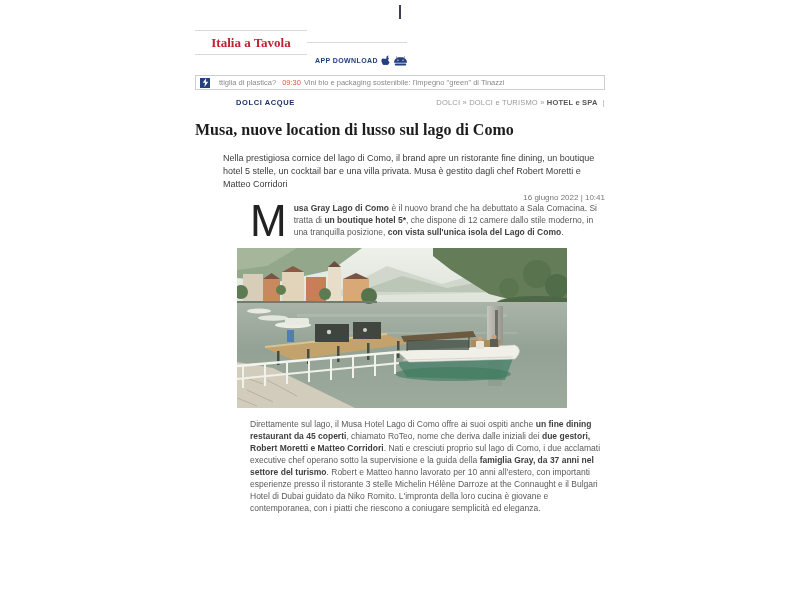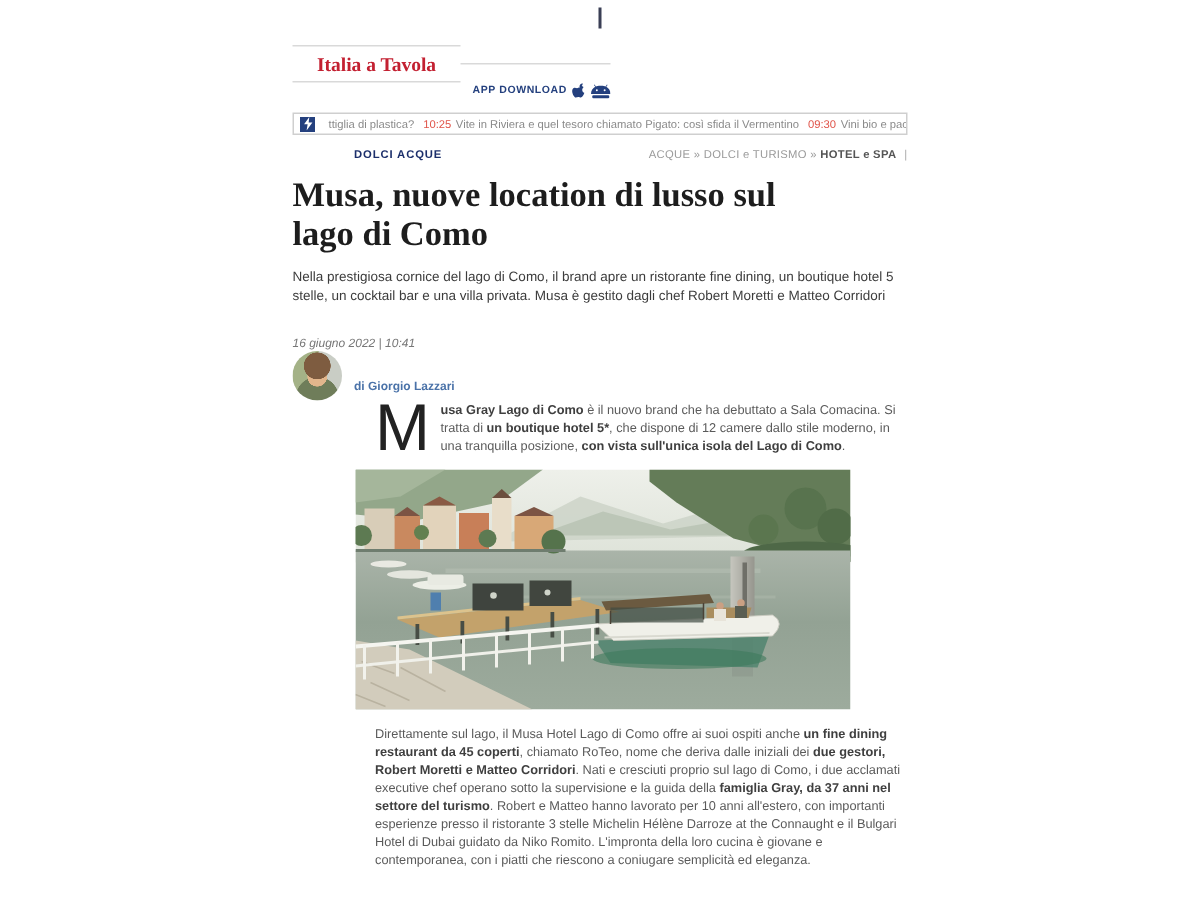--- a/index.html
+++ b/index.html
@@ -37,23 +37,23 @@
 
   
   .cat-row{margin-top:8px;display:flex;justify-content:space-between;font-size:7.5px;}
   .category{color:#1c2f6b;font-weight:700;letter-spacing:.6px;padding-left:41px;}
   .crumb{color:#9a9a9a;letter-spacing:.2px;}
   .crumb .strong{color:#555;font-weight:700;}
   .crumb .pipe{color:#aaa;margin-left:3px;}
 
   
   .title{margin-top:10px;max-width:356px;font-family:"Liberation Serif",serif;
-         font-weight:700;font-size:23px;line-height:26px;color:#1d1d1d;}
-  .standfirst{margin-top:9px;font-size:9px;line-height:13px;color:#3c3c3c;}
-  .date{margin-top:20px;text-align:left;font-size:8px;color:#777;font-style:italic;}
+         font-weight:700;font-size:16px;line-height:26px;color:#1d1d1d;}
+  .standfirst{margin-top:9px;font-size:9px;line-height:13px;color:#3c3c3c;margin-left:28px;}
+  .date{margin-top:2px;text-align:right;font-size:8px;color:#777;}
   .author{margin-top:1px;display:flex;align-items:flex-end;gap:8px;}
   .avatar{width:33px;height:33px;border-radius:50%;flex:0 0 auto;
     background:
       radial-gradient(circle at 50% 30%, #7e5c40 0 31%, rgba(0,0,0,0) 32%),
       radial-gradient(circle at 50% 52%, #e2b68c 0 27%, rgba(0,0,0,0) 28%),
       radial-gradient(circle at 50% 96%, #6f7d5a 0 40%, rgba(0,0,0,0) 41%),
       linear-gradient(100deg,#a4b287 0 45%, #c9cdc5 45%);}
   .author-name{font-size:8px;font-weight:700;color:#4a72a8;padding-bottom:5px;cursor:pointer;}
 
   
@@ -102,51 +102,43 @@
       <span class="tk-icon">
         <svg width="7" height="9" viewBox="0 0 10 13">
             <polygon points="6,0 1,7 4.4,7 3.4,13 9,5.4 5.4,5.4" fill="#fff"></polygon>
           </svg>
       </span>
       <span class="tk-item">
         <span class="tk-time"></span>
         <span>ttiglia di plastica?</span>
       </span>
       <span class="tk-item">
-        <span class="tk-time">10:25</span>
-        <span>Vite in Riviera e quel tesoro chiamato Pigato: così sfida il Vermentino</span>
-      </span>
-      <span class="tk-item">
         <span class="tk-time">09:30</span>
         <span>Vini bio e packaging sostenibile: l'impegno "green" di Tinazzi</span>
       </span>
     </div>
 
     <div class="cat-row">
       <span class="category">DOLCI ACQUE</span>
       <span class="crumb">
-        <span>ACQUE</span>
+        <span>DOLCI</span>
         <span>»</span>
         <span>DOLCI e TURISMO</span>
         <span>»</span>
         <span class="strong">HOTEL e SPA</span>
         <span class="pipe">|</span>
       </span>
     </div>
 
     <h1 class="title" style="margin:10px 0 0 0;">Musa, nuove location di lusso sul lago di Como</h1>
 
     <div class="standfirst">Nella prestigiosa cornice del lago di Como, il brand apre un ristorante fine dining, un boutique hotel 5 stelle, un cocktail bar e una villa privata. Musa è gestito dagli chef Robert Moretti e Matteo Corridori</div>
 
     <div class="date">16 giugno 2022 | 10:41</div>
 
-    <div class="author">
-      <div class="avatar"></div>
-      <div class="author-name">di Giorgio Lazzari</div>
-    </div>
 
     <div class="body-block">
       <p class="p">
         <span class="dropcap">M</span><span><b>usa Gray Lago di Como</b><span> è il nuovo brand che ha debuttato a Sala Comacina. Si tratta di </span><b>un boutique hotel 5*</b><span>, che dispone di 12 camere dallo stile moderno, in una tranquilla posizione, </span><b>con vista sull'unica isola del Lago di Como</b><span>.</span></span>
       </p>
 
 
       <svg class="photo" viewBox="0 0 330 160" preserveAspectRatio="none">
         <defs>
           <linearGradient id="sky" x1="0" y1="0" x2="0" y2="1">

